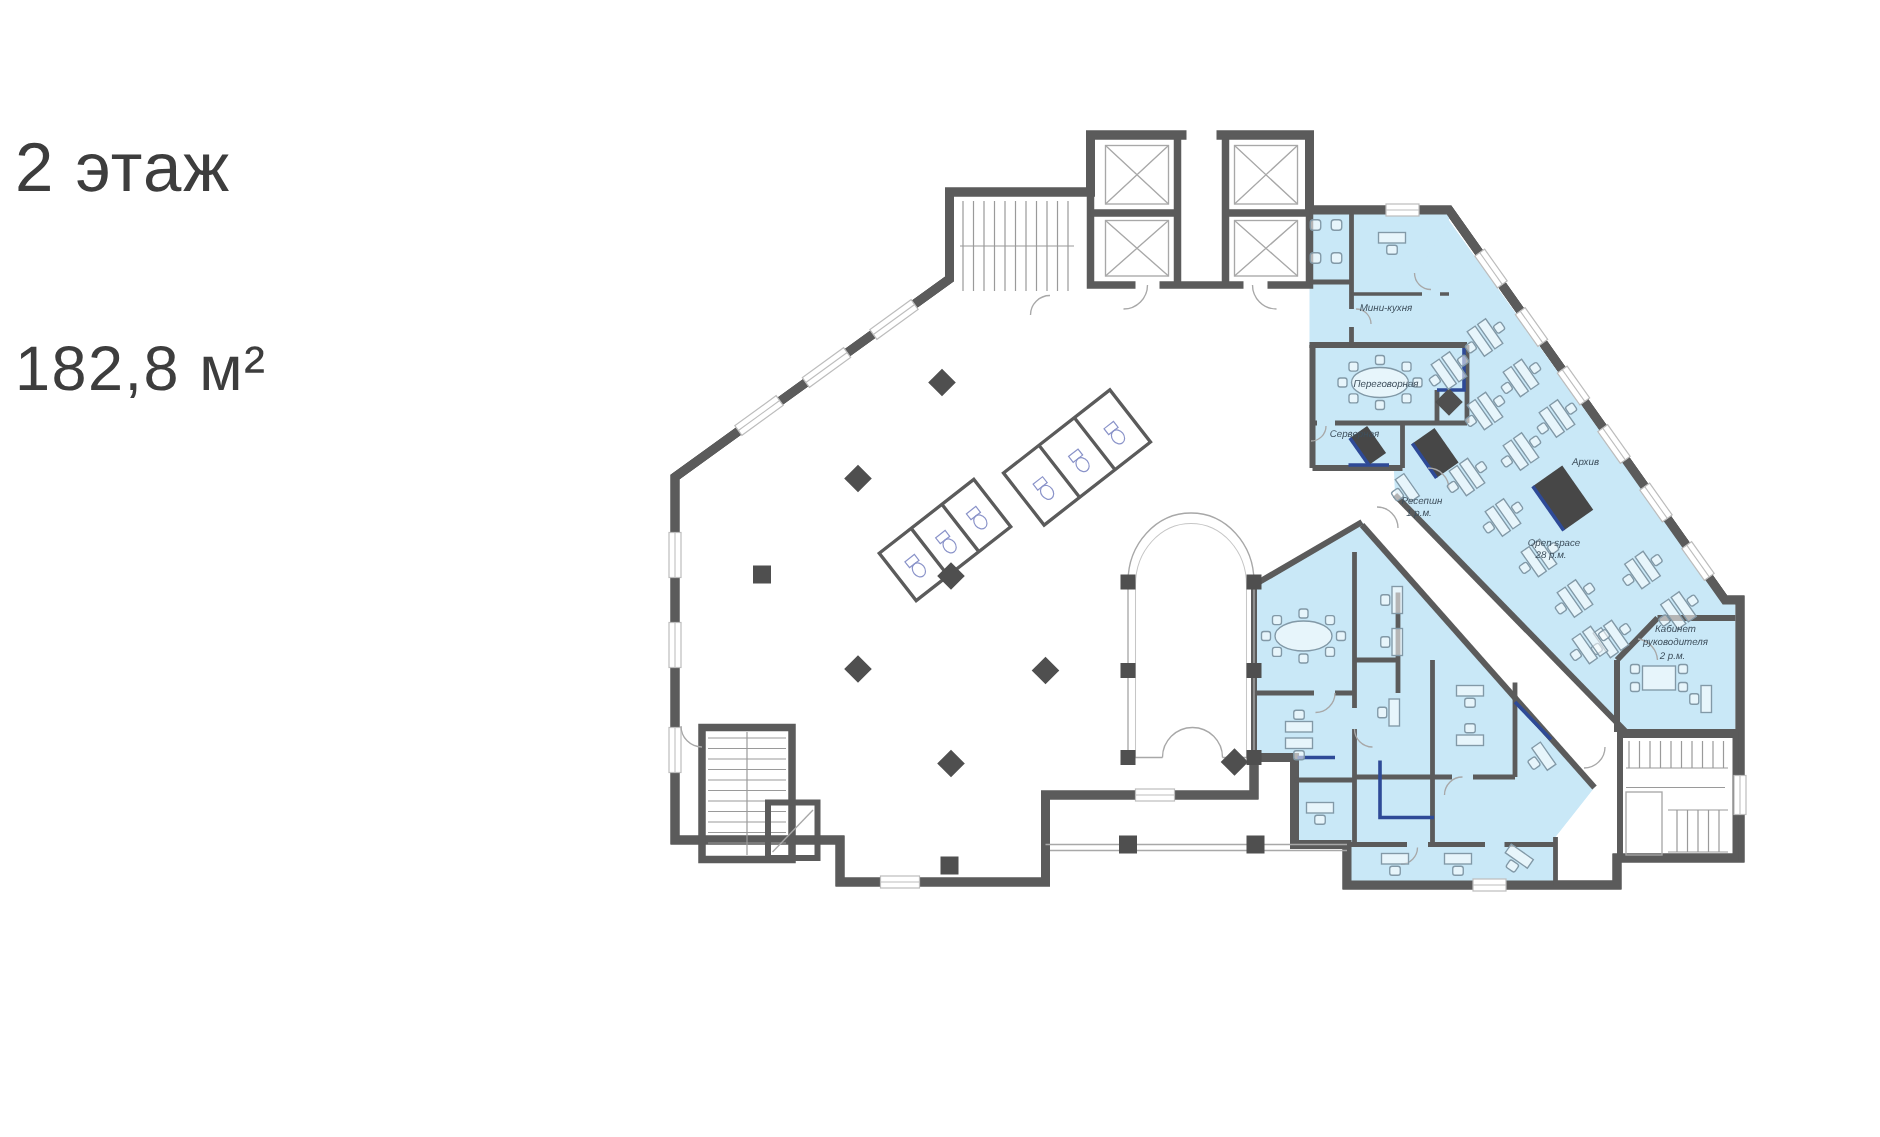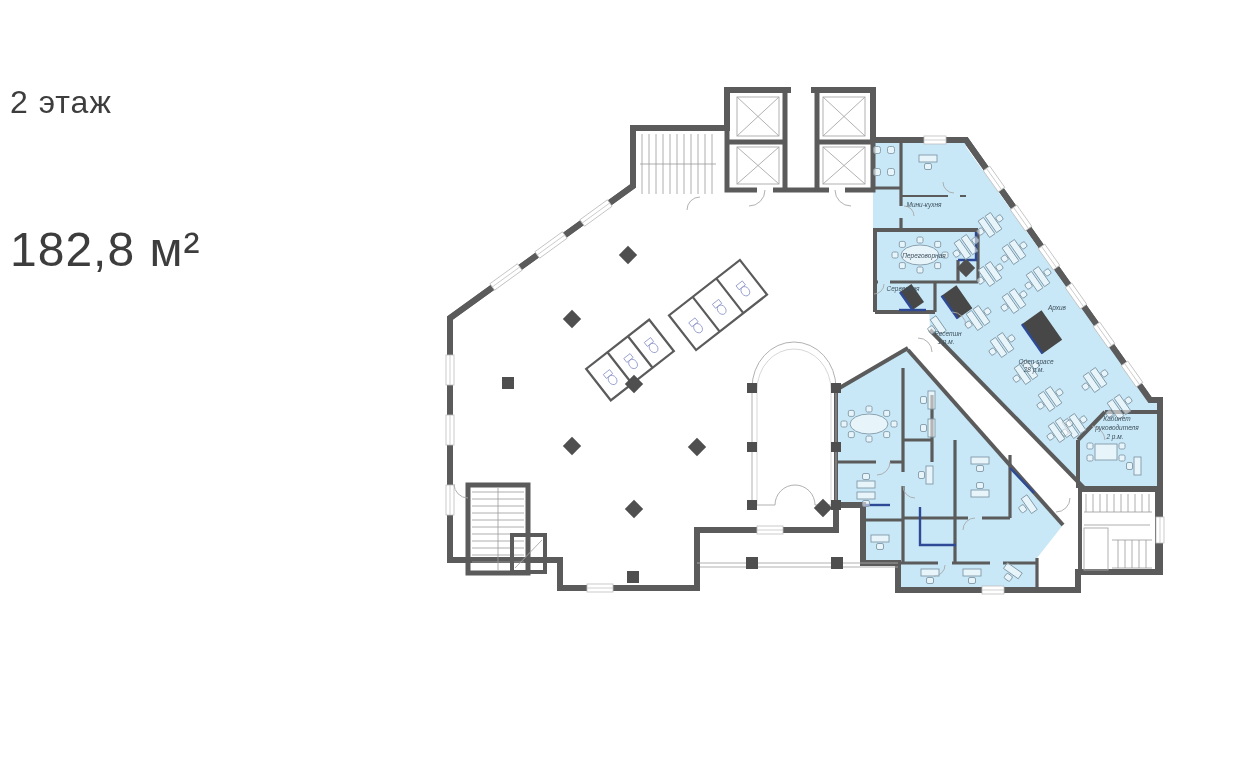--- a/index.html
+++ b/index.html
@@ -1,25 +1,25 @@
 <!DOCTYPE html>
 <html style="--wall: #5b5b5b; --highlight: #c9e8f7; --accent: #2e4a97; --furniture: #8299a7; --label: #3e4f5c;"><head>
 <meta charset="utf-8">
 <style>
   html,body{margin:0;padding:0;}
   body{
     width:1253px;height:758px;position:relative;background:#ffffff;
     font-family:"Liberation Sans", sans-serif;overflow:hidden;
   }
   .hdr-title{
-    position:absolute;left:10px;top:84px;font-size:32px;font-weight:400;
+    position:absolute;left:10px;top:84px;font-size:46px;font-weight:400;
     color:#3d3d3d;letter-spacing:1px;
   }
   .hdr-area{
-    position:absolute;left:10px;top:222px;font-size:48px;font-weight:400;
+    position:absolute;left:10px;top:222px;font-size:42px;font-weight:400;
     color:#3d3d3d;letter-spacing:1px;
   }
   #plan{position:absolute;left:0;top:0;}
 
   .outline-fill{fill:#ffffff;stroke:var(--wall,#5b5b5b);stroke-width:6;stroke-linejoin:miter;}
   .outline-stroke{fill:none;stroke:var(--wall,#5b5b5b);stroke-width:6;stroke-linejoin:miter;}
   .blue{fill:var(--highlight,#c9e8f7);}
   .wall{stroke:var(--wall,#5b5b5b);fill:none;stroke-linecap:butt;}
   .w5{stroke-width:5;}
   .w4{stroke-width:4;}

